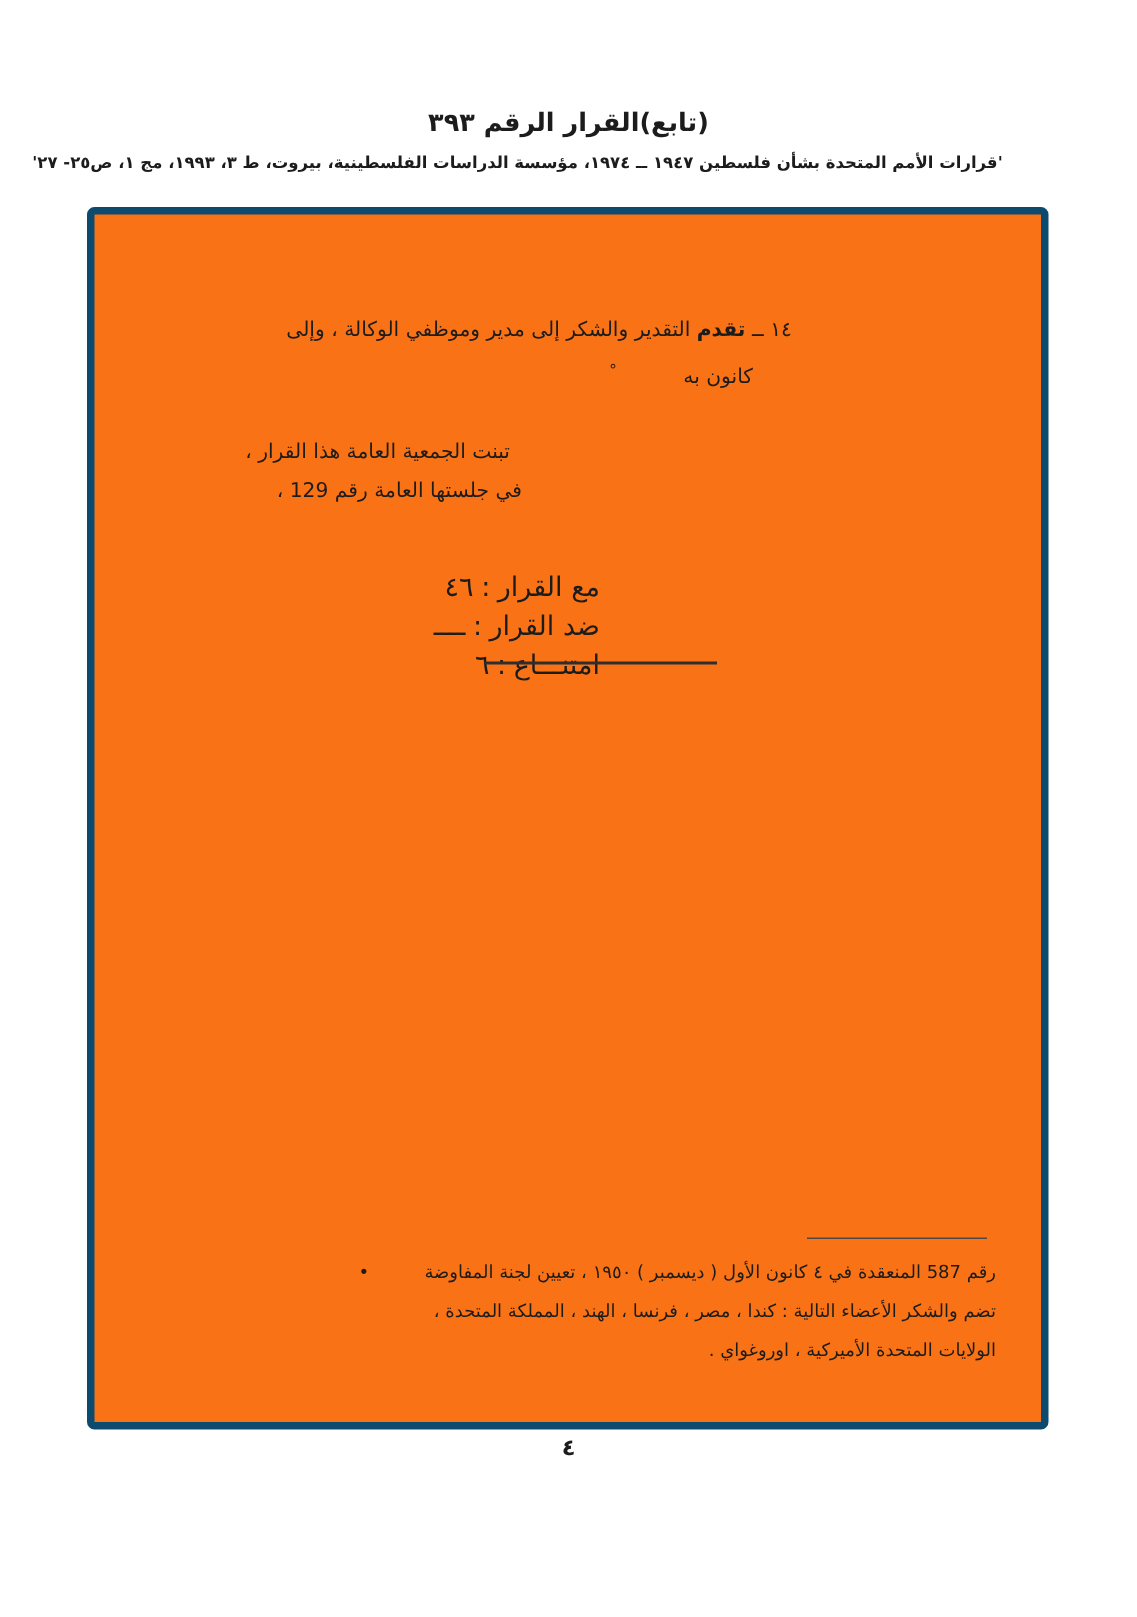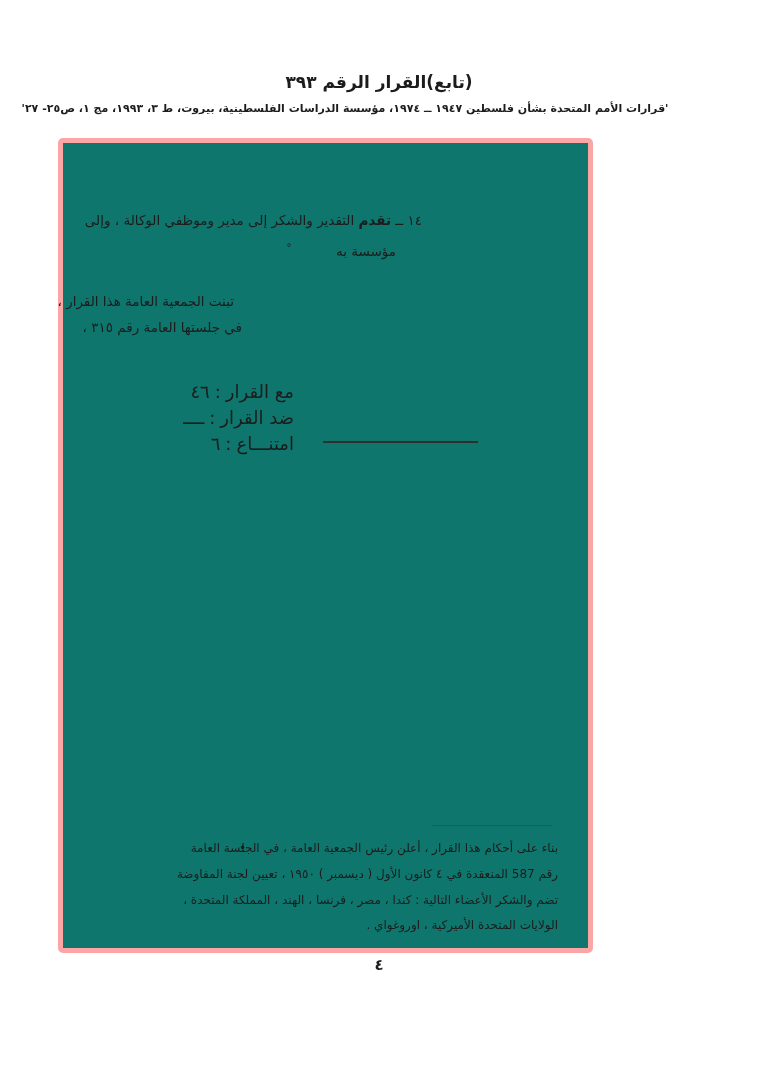--- a/index.html
+++ b/index.html
@@ -35,26 +35,26 @@
     text-align: center;
     direction: rtl;
     font-size: 11px;
     font-weight: 700;
     white-space: nowrap;
   }
   .green-frame {
     position: absolute;
     left: 58px;
     top: 138px;
-    width: 535px;
+    width: 641px;
     height: 815px;
-    border: 5px solid #fca5a5;
+    border: 5px solid #0c4a6e;
     border-radius: 5px;
     box-sizing: border-box;
-    background: #0f766e;
+    background: #f97316;
   }
   .txt-line {
     direction: rtl;
     text-align: right;
     white-space: nowrap;
   }
   .main-para {
     position: absolute;
     top: 64px;
     right: 158px;
@@ -142,48 +142,47 @@
 
   <div class="green-frame">
 
     <div class="main-para">
       <div class="txt-line indent-first">
         <span>١٤ ــ</span>
         <span class="bold-lead">تقدم</span>
         <span>التقدير والشكر إلى مدير وموظفي الوكالة ، وإلى</span>
       </div>
       <div class="txt-line line3">
-        <span>مؤسسة به</span>
+        <span>كانون به</span>
         <span class="fn-ref">°</span>
       </div>
     </div>
 
     <div class="adoption-block">
       <div class="txt-line a1">تبنت الجمعية العامة هذا القرار ،</div>
-      <div class="txt-line a2">في جلستها العامة رقم ٣١٥ ،</div>
+      <div class="txt-line a2">في جلستها العامة رقم 129 ،</div>
     </div>
 
     <div class="votes-block">
       <div class="txt-line">
         <span>مع القرار</span><span class="vote-sep">:</span><span>٤٦</span>
       </div>
       <div class="txt-line">
         <span>ضد القرار</span><span class="vote-sep">:</span><span>ــــ</span>
       </div>
       <div class="txt-line">
         <span>امتنـــاع</span><span class="vote-sep">:</span><span>٦</span>
       </div>
     </div>
 
     <div class="result-rule"></div>
 
     <div class="footnote-rule"></div>
     <div class="footnote-bullet">•</div>
     <div class="footnote-block">
-      <div class="txt-line">بناء على أحكام هذا القرار ، أعلن رئيس الجمعية العامة ، في الجلسة العامة</div>
       <div class="txt-line">رقم 587 المنعقدة في ٤ كانون الأول ( ديسمبر ) ١٩٥٠ ، تعيين لجنة المفاوضة</div>
       <div class="txt-line">تضم والشكر الأعضاء التالية : كندا ، مصر ، فرنسا ، الهند ، المملكة المتحدة ،</div>
       <div class="txt-line">الولايات المتحدة الأميركية ، اوروغواي .</div>
     </div>
 
   </div>
 
   <div class="page-number">٤</div>
 
 </div>

